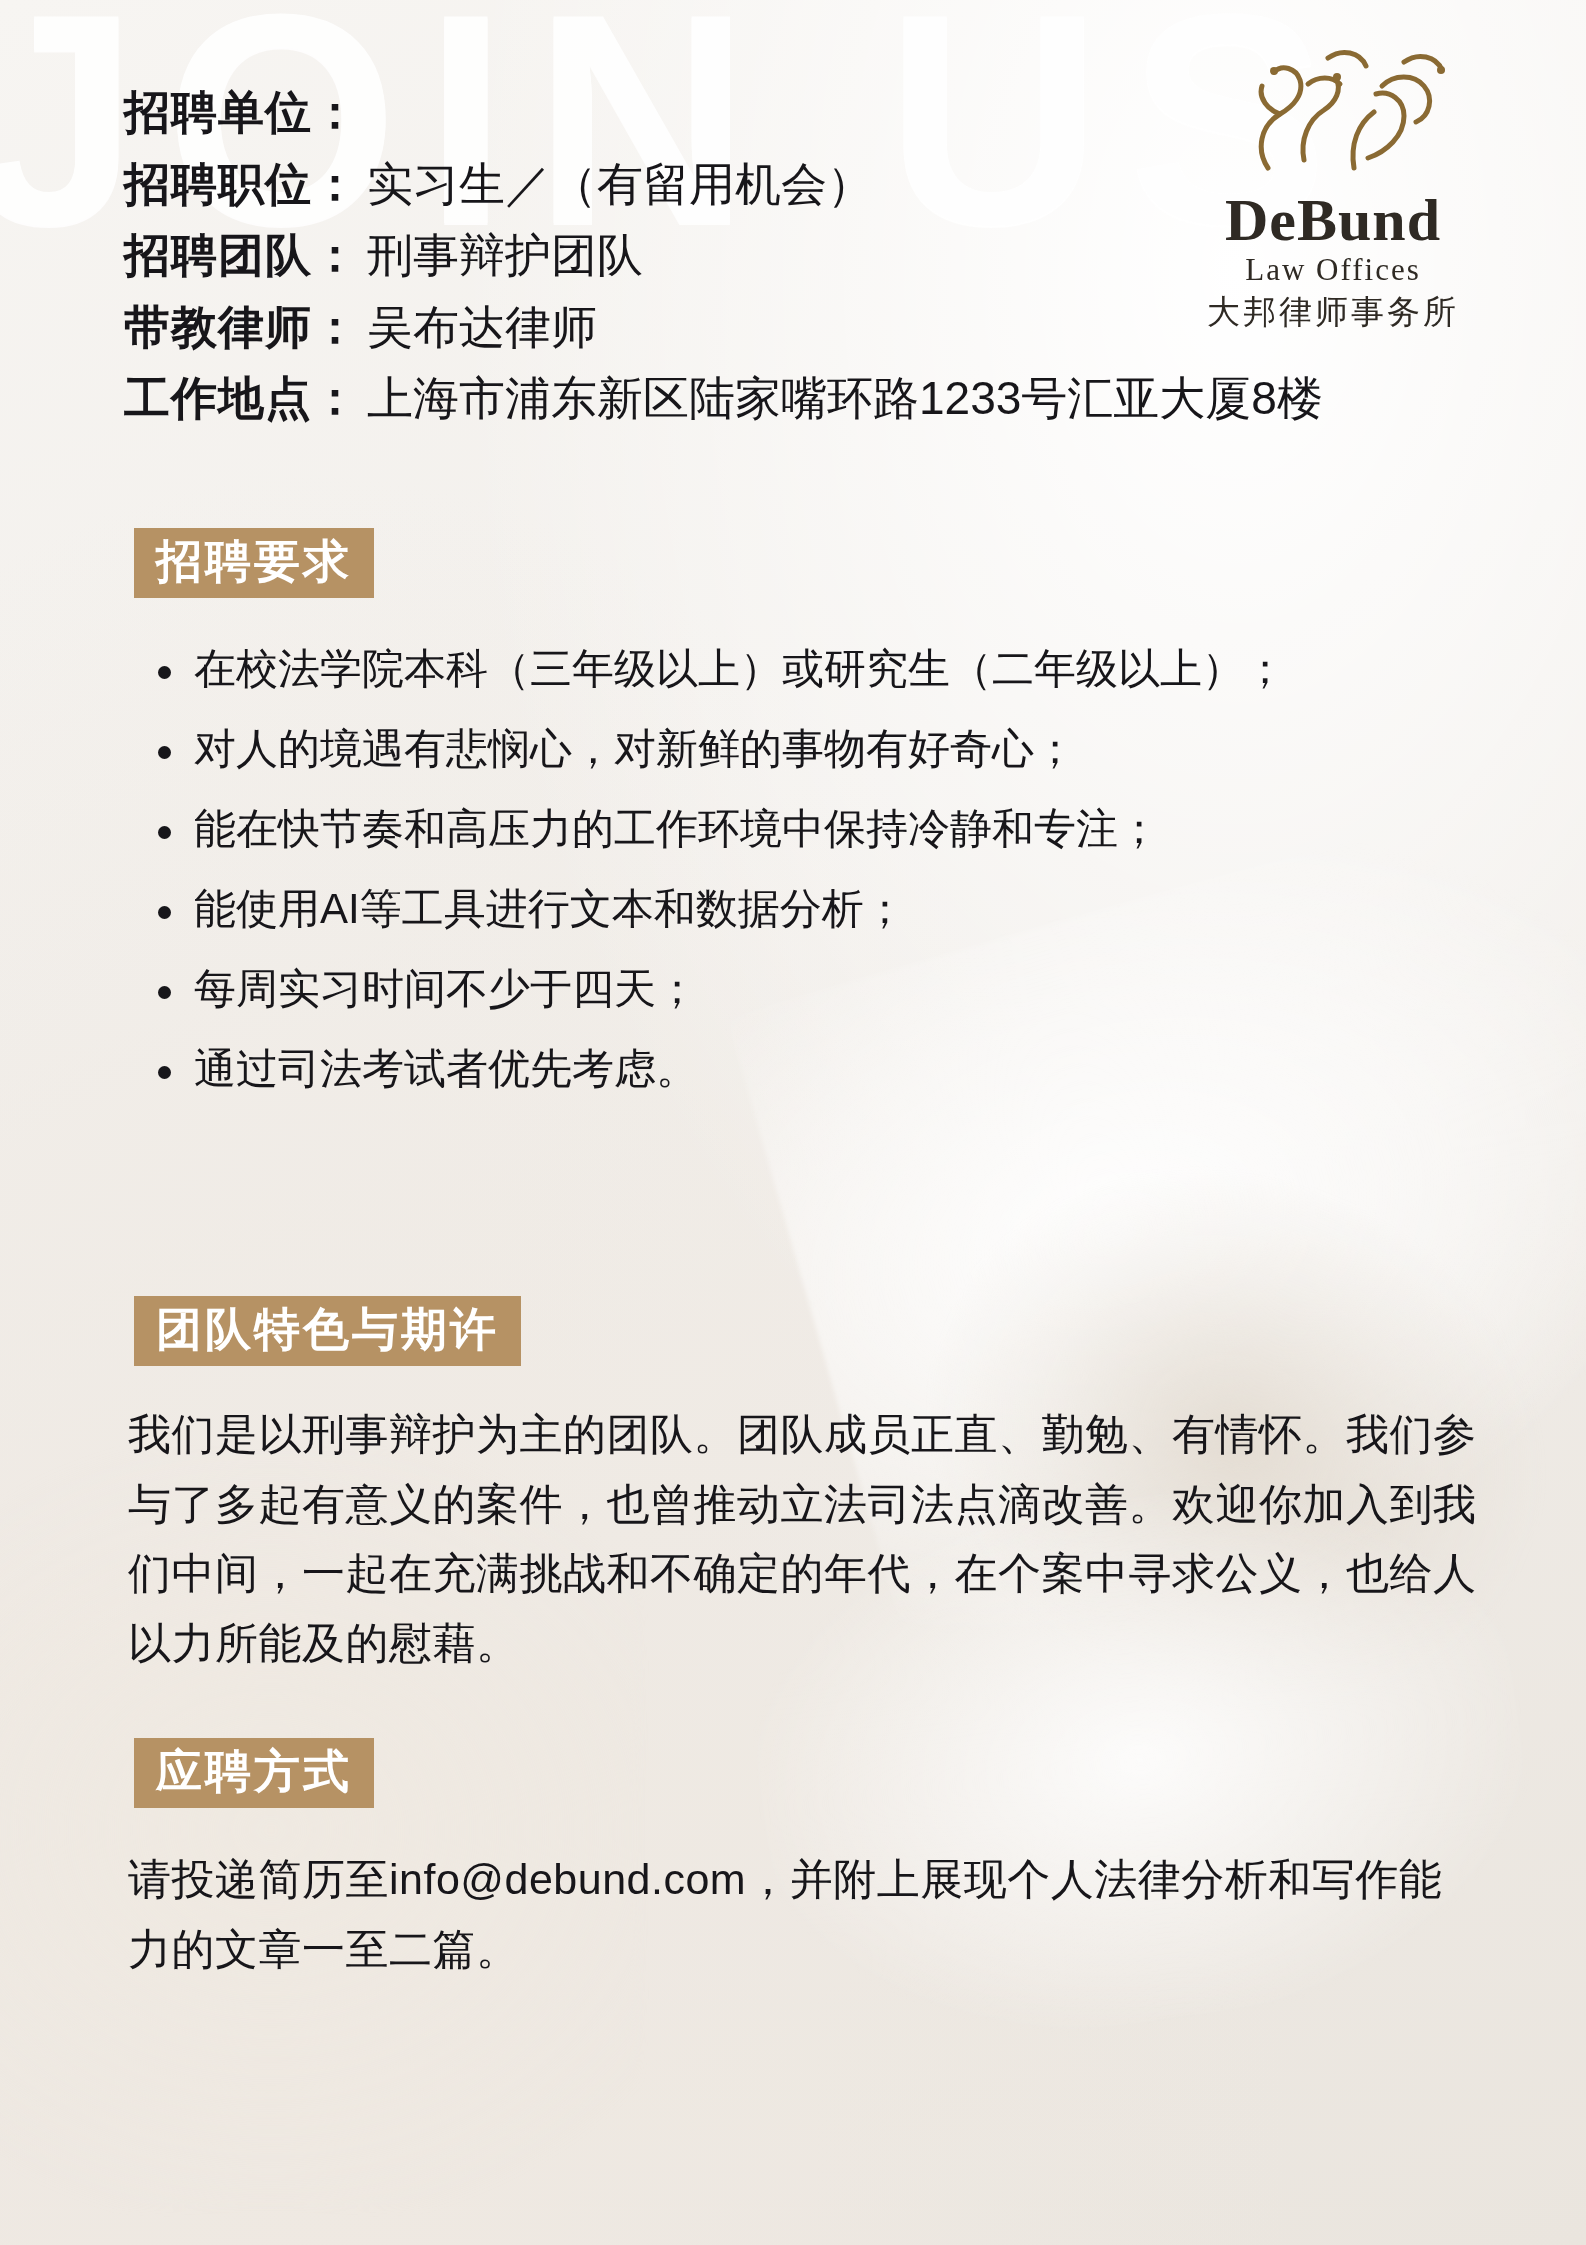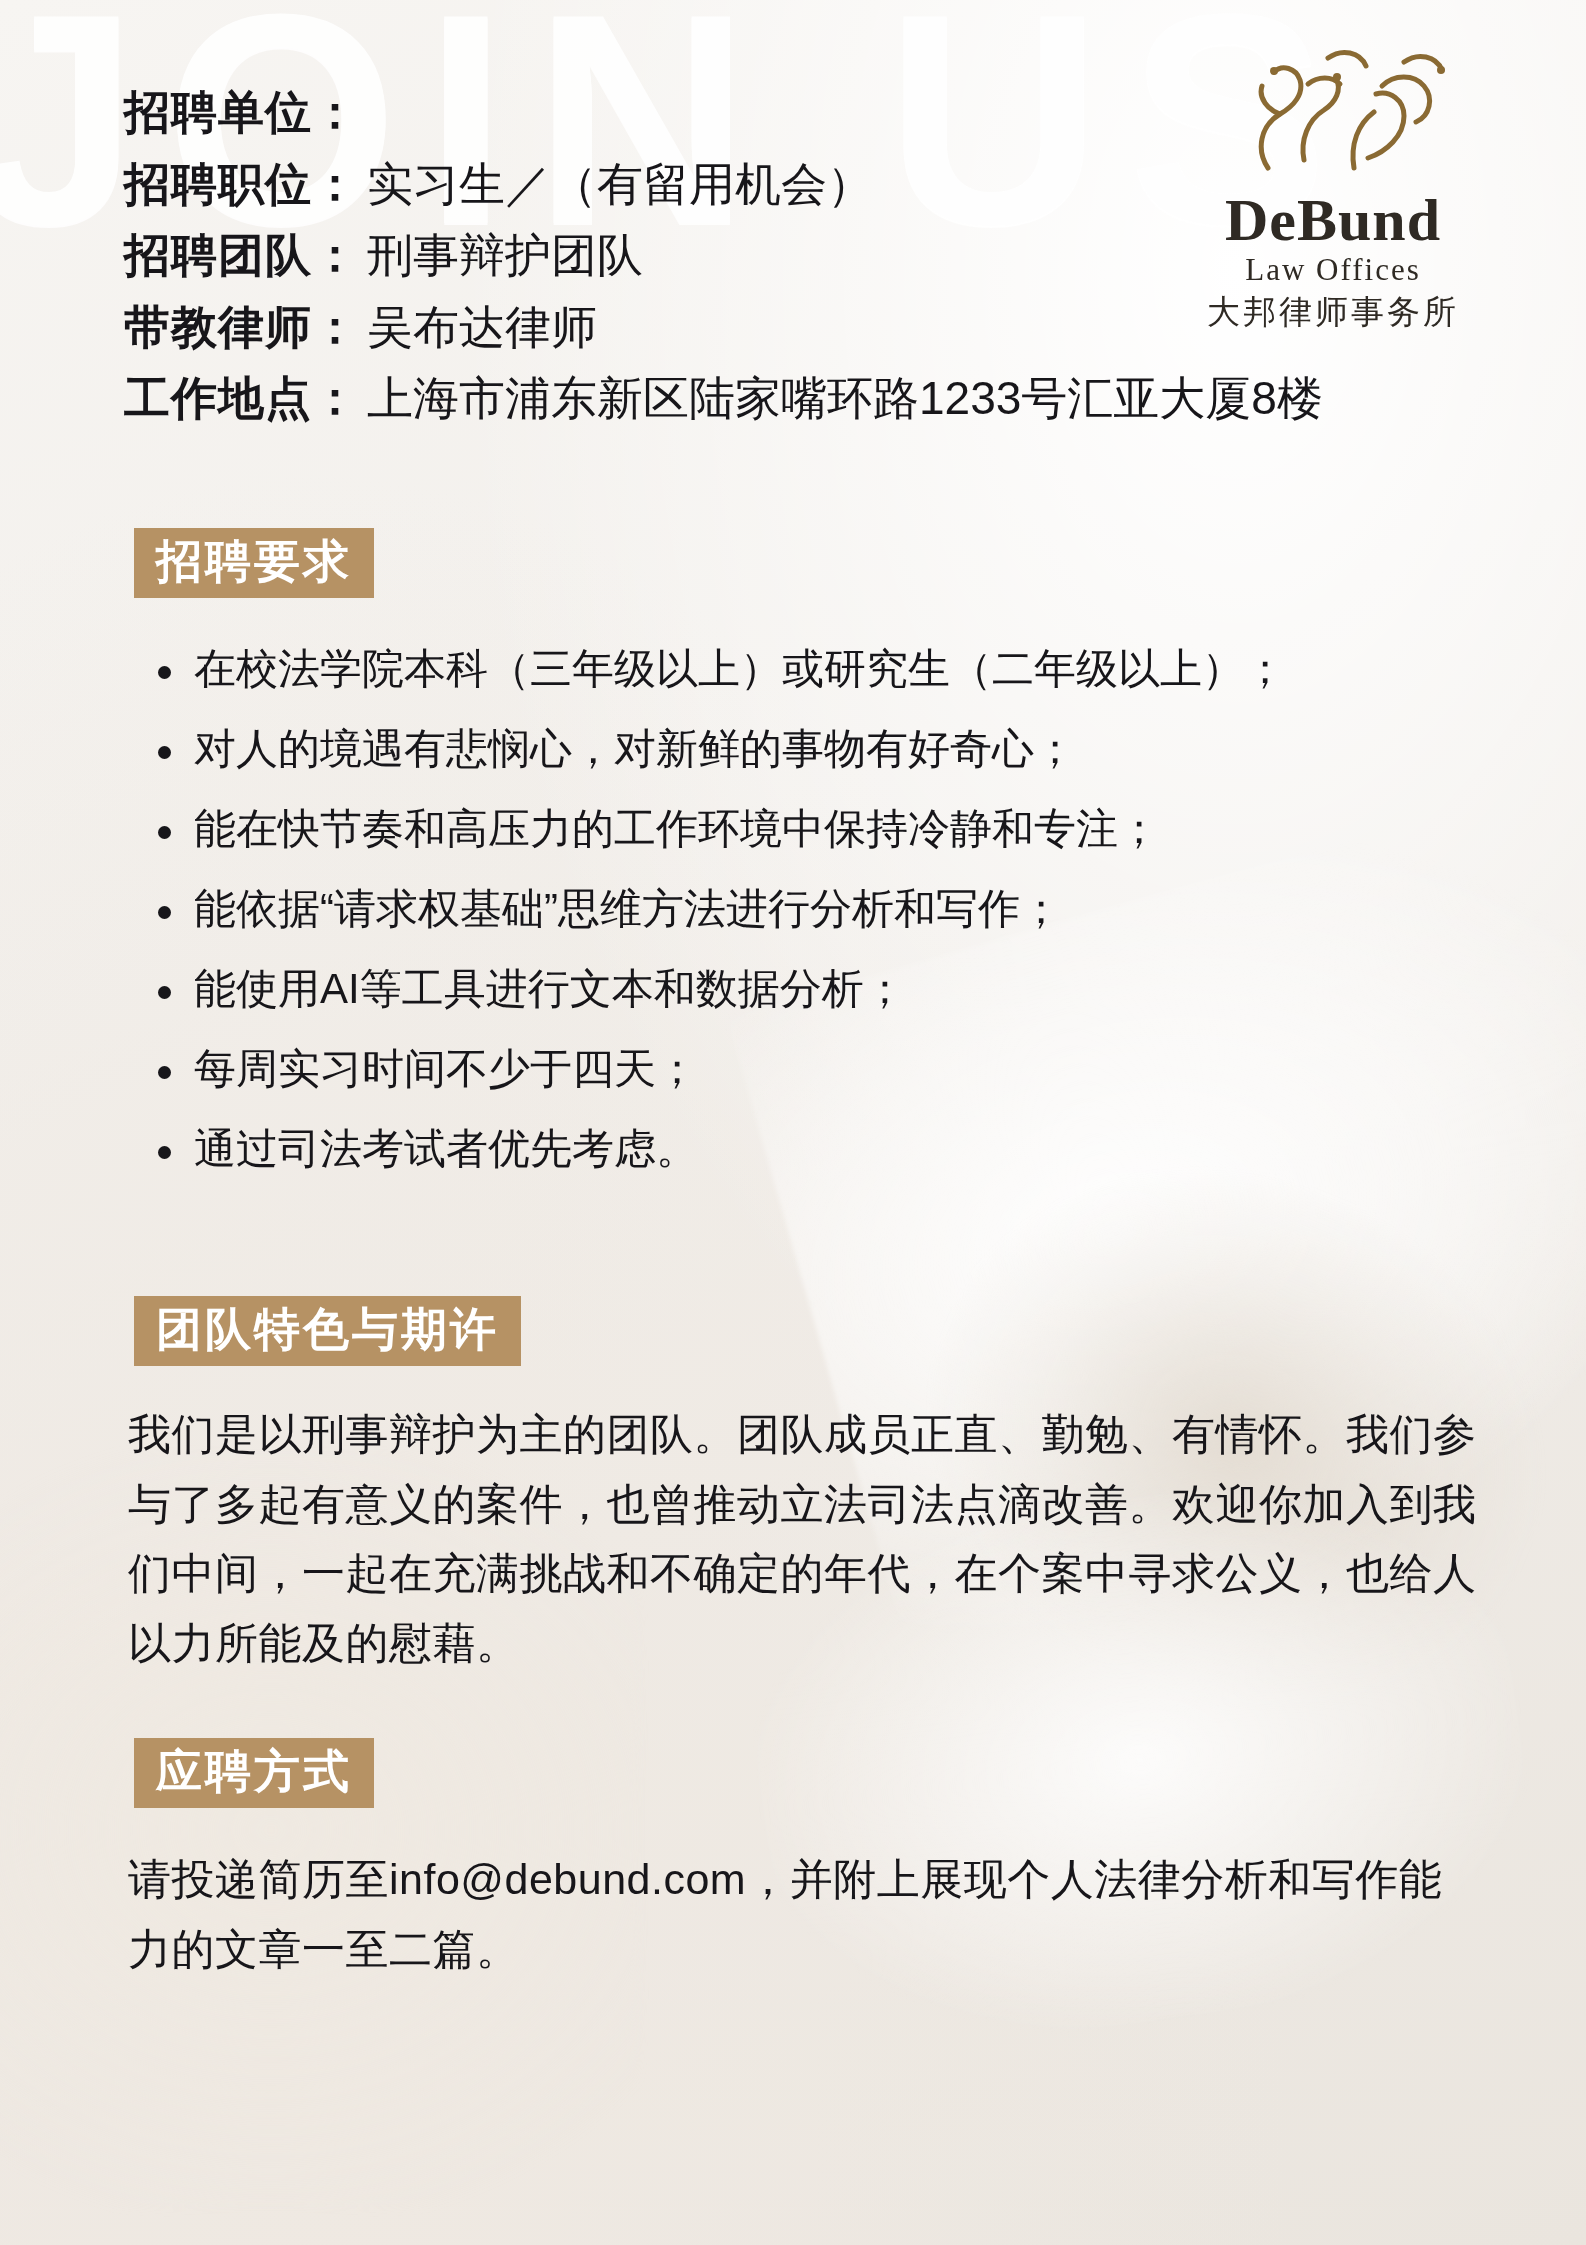--- a/index.html
+++ b/index.html
@@ -272,21 +272,20 @@
   </div>
 
   <div class="sec-req">
     <span class="section-title">招聘要求</span>
   </div>
 
   <ul class="req-list">
     <li>在校法学院本科（三年级以上）或研究生（二年级以上）；</li>
     <li>对人的境遇有悲悯心，对新鲜的事物有好奇心；</li>
     <li>能在快节奏和高压力的工作环境中保持冷静和专注；</li>
-    <li>能依据“请求权基础”思维方法进行分析和写作；</li>
     <li>能使用AI等工具进行文本和数据分析；</li>
     <li>每周实习时间不少于四天；</li>
     <li>通过司法考试者优先考虑。</li>
   </ul>
 
   <div class="sec-team">
     <span class="section-title">团队特色与期许</span>
   </div>
   <div class="para para-team">我们是以刑事辩护为主的团队。团队成员正直、勤勉、有情怀。我们参与了多起有意义的案件，也曾推动立法司法点滴改善。欢迎你加入到我们中间，一起在充满挑战和不确定的年代，在个案中寻求公义，也给人以力所能及的慰藉。</div>
 

